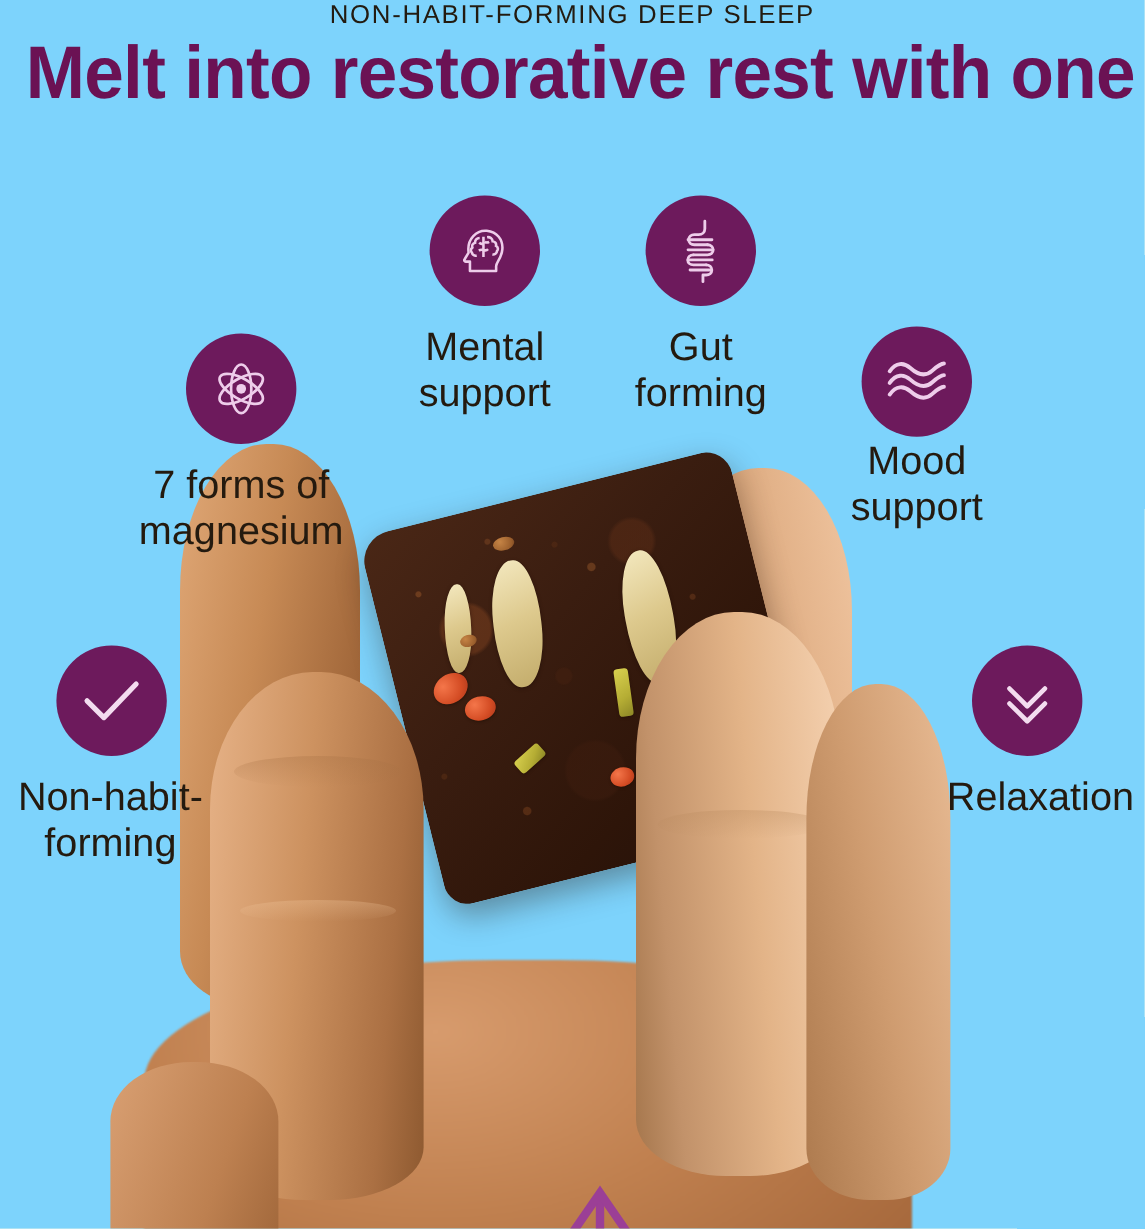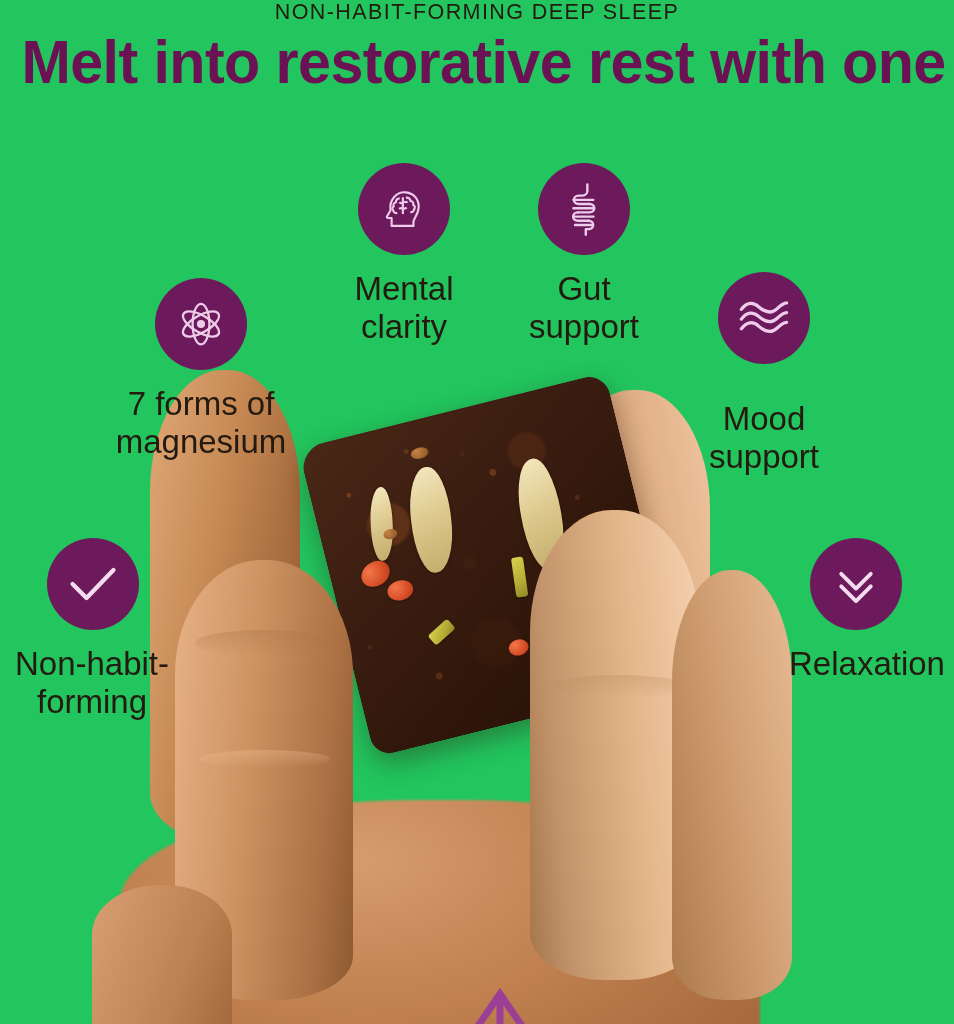--- a/index.html
+++ b/index.html
@@ -4,21 +4,21 @@
 <style>
   html, body {
     margin: 0;
     padding: 0;
     background: #fdfbe8;
   }
   #stage {
     position: relative;
     width: 954px;
     height: 1024px;
-    background: #22c55e;
+    background: #7dd3fc;
     overflow: hidden;
     font-family: "DejaVu Sans", sans-serif;
   }
 
   
   #eyebrow {
     position: absolute;
     top: 0px;
     left: 0;
     width: 954px;
@@ -234,35 +234,35 @@
   <div class="badge">
     <div class="circle" style="left:358px;top:163px;width:92px;height:92px;">
       <svg width="54" height="54" viewBox="0 0 48 48" fill="none" stroke="#eecdea" stroke-width="1.9">
         <path d="M13 39v-7h-3.2a1 1 0 0 1-.85-1.55L12 25.3C10.6 14.9 18.2 8.5 25.5 9.2 33 10 37.6 15.6 37 23c-.5 6.4-4.6 9.4-4.6 12.5V39H13Z" stroke-linejoin="round"></path>
         <path d="M20.2 14.5c-2.2.1-3.5 1.6-3.4 3.5-1.8.4-2.5 2-2 3.6-1.4.9-1.5 2.7-.3 3.8.3 1.7 1.9 2.5 3.5 2.1"></path>
         <path d="M25.7 13.9c2.3-.3 3.9 1 4.1 3 1.9.2 2.9 1.8 2.5 3.5 1.5.8 1.8 2.6.7 3.8-.1 1.8-1.7 2.8-3.4 2.5"></path>
         <path d="M23 13.6v14.9M23 18.6c-1.3.5-2.4.2-3.1-.6M23 23.3c1.3.6 2.6.3 3.4-.6M27.2 17.4c-1 .6-2.3.6-3.2 0M19.6 23.9c1-.7 2.4-.8 3.4-.3"></path>
       </svg>
     </div>
     <div class="blabel" style="left:304px;top:270px;width:200px;">Mental
-clarity</div>
+support</div>
   </div>
 
   <div class="badge">
     <div class="circle" style="left:538px;top:163px;width:92px;height:92px;">
       <svg width="48" height="56" viewBox="0 0 40 50" fill="none" stroke="#eecdea" stroke-width="2.1" stroke-linecap="round" stroke-linejoin="round">
         <path d="M23 3v5.6c0 2.6-2 4.4-4.6 4.4h-3.2c-2.4 0-4.2 1.6-4.2 3.8s1.8 3.7 4.2 3.7H25"></path>
         <path d="M25 20.5c2.4 0 4.2 1.6 4.2 3.8S27.4 28 25 28H14.5"></path>
         <path d="M14.5 28c-2.4 0-4.2 1.6-4.2 3.8s1.8 3.7 4.2 3.7H24"></path>
         <path d="M24 35.5c2.4 0 4.2 1.6 4.2 3.8S26.4 43 24 43h-2.4v5"></path>
         <path d="M10.5 16.8h17.8M10.5 24.3h18.5M10.5 31.8h18M12 39.3h16"></path>
       </svg>
     </div>
     <div class="blabel" style="left:484px;top:270px;width:200px;">Gut
-support</div>
+forming</div>
   </div>
 
   <div class="badge">
     <div class="circle" style="left:155px;top:278px;width:92px;height:92px;">
       <svg width="54" height="54" viewBox="0 0 48 48" fill="none" stroke="#eecdea" stroke-width="2">
         <ellipse cx="24" cy="24" rx="7.5" ry="18"></ellipse>
         <ellipse cx="24" cy="24" rx="7.5" ry="18" transform="rotate(60 24 24)"></ellipse>
         <ellipse cx="24" cy="24" rx="7.5" ry="18" transform="rotate(120 24 24)"></ellipse>
         <circle cx="24" cy="24" r="3.6" fill="#eecdea" stroke="none"></circle>
       </svg>
@@ -272,21 +272,21 @@
   </div>
 
   <div class="badge">
     <div class="circle" style="left:718px;top:272px;width:92px;height:92px;">
       <svg width="56" height="44" viewBox="0 0 52 40" fill="none" stroke="#eecdea" stroke-width="3" stroke-linecap="round">
         <path d="M5 12c5-7 11-7 16-2.5S32 17 38 11.5 47 6 47 6"></path>
         <path d="M5 21c5-7 11-7 16-2.5S32 26 38 20.5 47 15 47 15"></path>
         <path d="M5 30c5-7 11-7 16-2.5S32 35 38 29.5 47 24 47 24"></path>
       </svg>
     </div>
-    <div class="blabel" style="left:664px;top:400px;width:200px;">Mood
+    <div class="blabel" style="left:664px;top:365px;width:200px;">Mood
 support</div>
   </div>
 
   <div class="badge">
     <div class="circle" style="left:47px;top:538px;width:92px;height:92px;">
       <svg width="56" height="46" viewBox="0 0 52 42" fill="none" stroke="#f3dcef" stroke-width="4" stroke-linecap="round" stroke-linejoin="round">
         <polyline points="7,21 20,34 45,8"></polyline>
       </svg>
     </div>
     <div class="blabel" style="left:-28px;top:645px;width:240px;">Non-habit-

